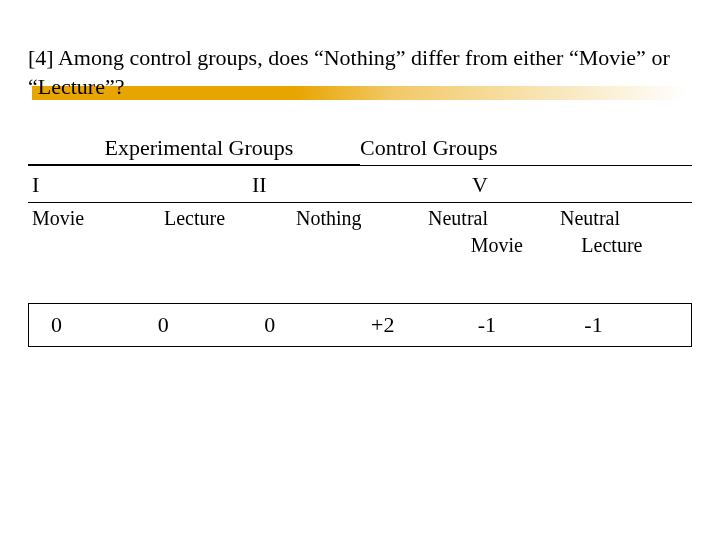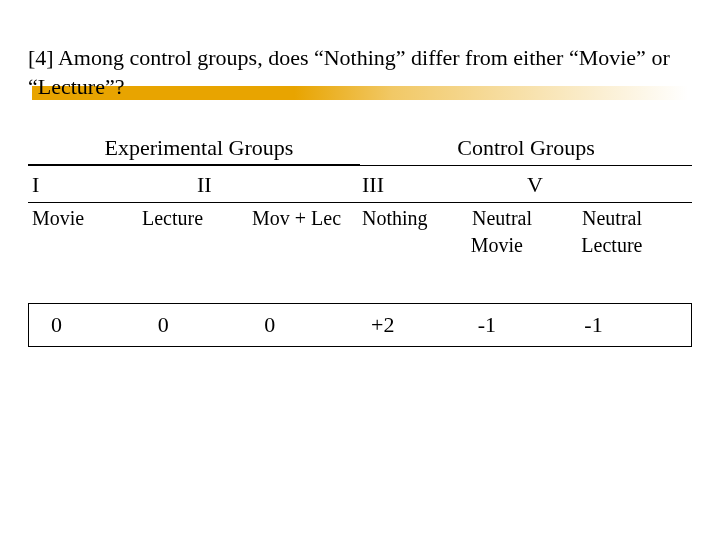--- a/index.html
+++ b/index.html
@@ -49,21 +49,20 @@
     font-size: 22px;
   }
   .group-left {
     flex: 0 0 50%;
     text-align: center;
     border-bottom: 2px solid #000000;
     padding: 0 0 3px 0;
   }
   .group-right {
     flex: 0 0 50%;
-    text-align: center;
     border-bottom: 1px solid #000;
     padding: 0 0 3px 0;
   }
   .group-left span { padding-left: 10px; }
   .group-right span { padding-left: 0; }
 
   .cols {
     display: flex;
     font-size: 22px;
     border-bottom: 1px solid #000;
@@ -121,28 +120,26 @@
 
   <div class="groups-wrap">
     <div class="group-headers">
       <div class="group-left"><span>Experimental Groups</span></div>
       <div class="group-right"><span>Control Groups</span></div>
     </div>
 
     <div class="cols">
       <div>I</div>
       <div>II</div>
-      <div>III</div>
       <div>V</div>
     </div>
 
     <div class="labels">
       <div>Movie</div>
       <div>Lecture</div>
-      <div>Mov + Lec</div>
       <div>Nothing</div>
       <div>Neutral</div>
       <div>Neutral</div>
     </div>
     <div class="labels2">
       <div></div>
       <div></div>
       <div></div>
       <div></div>
       <div>Movie</div>

